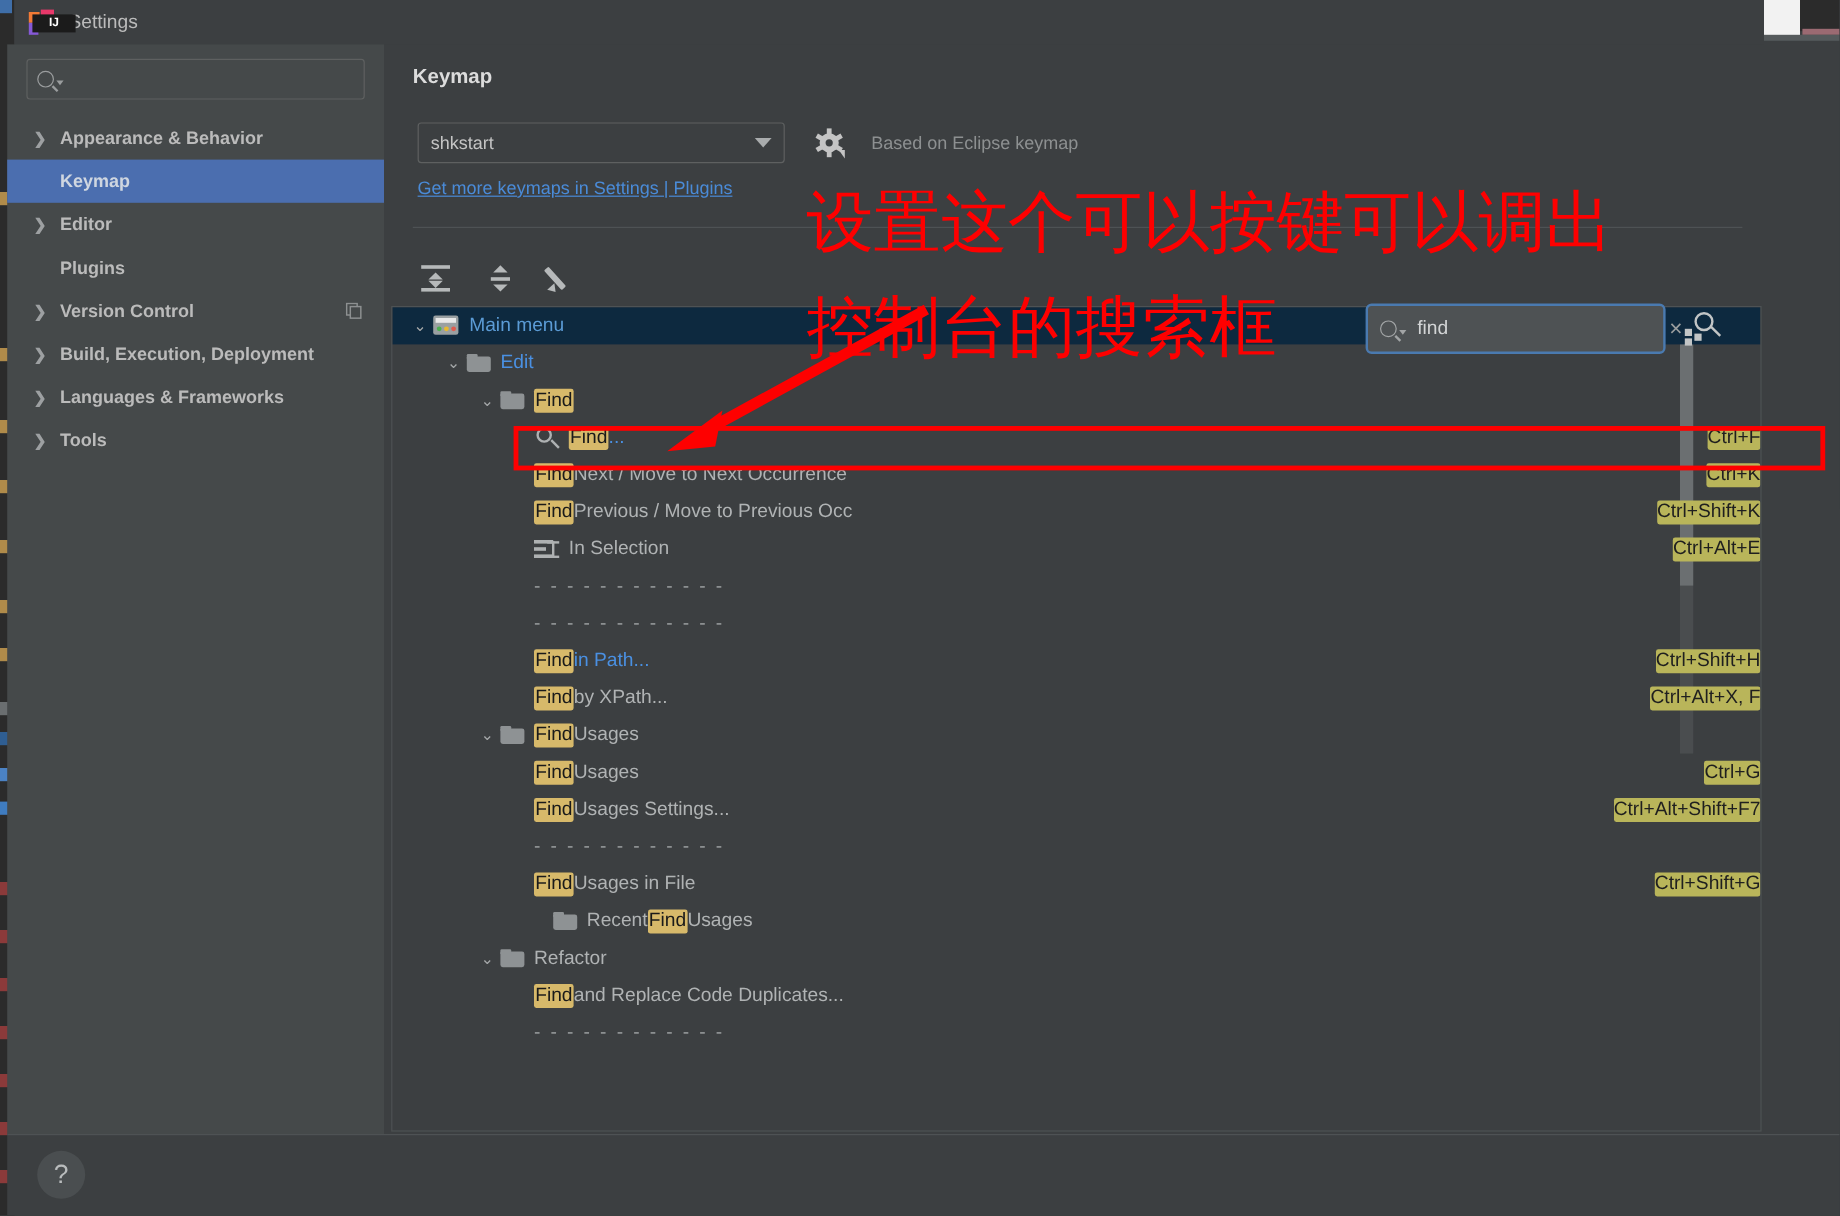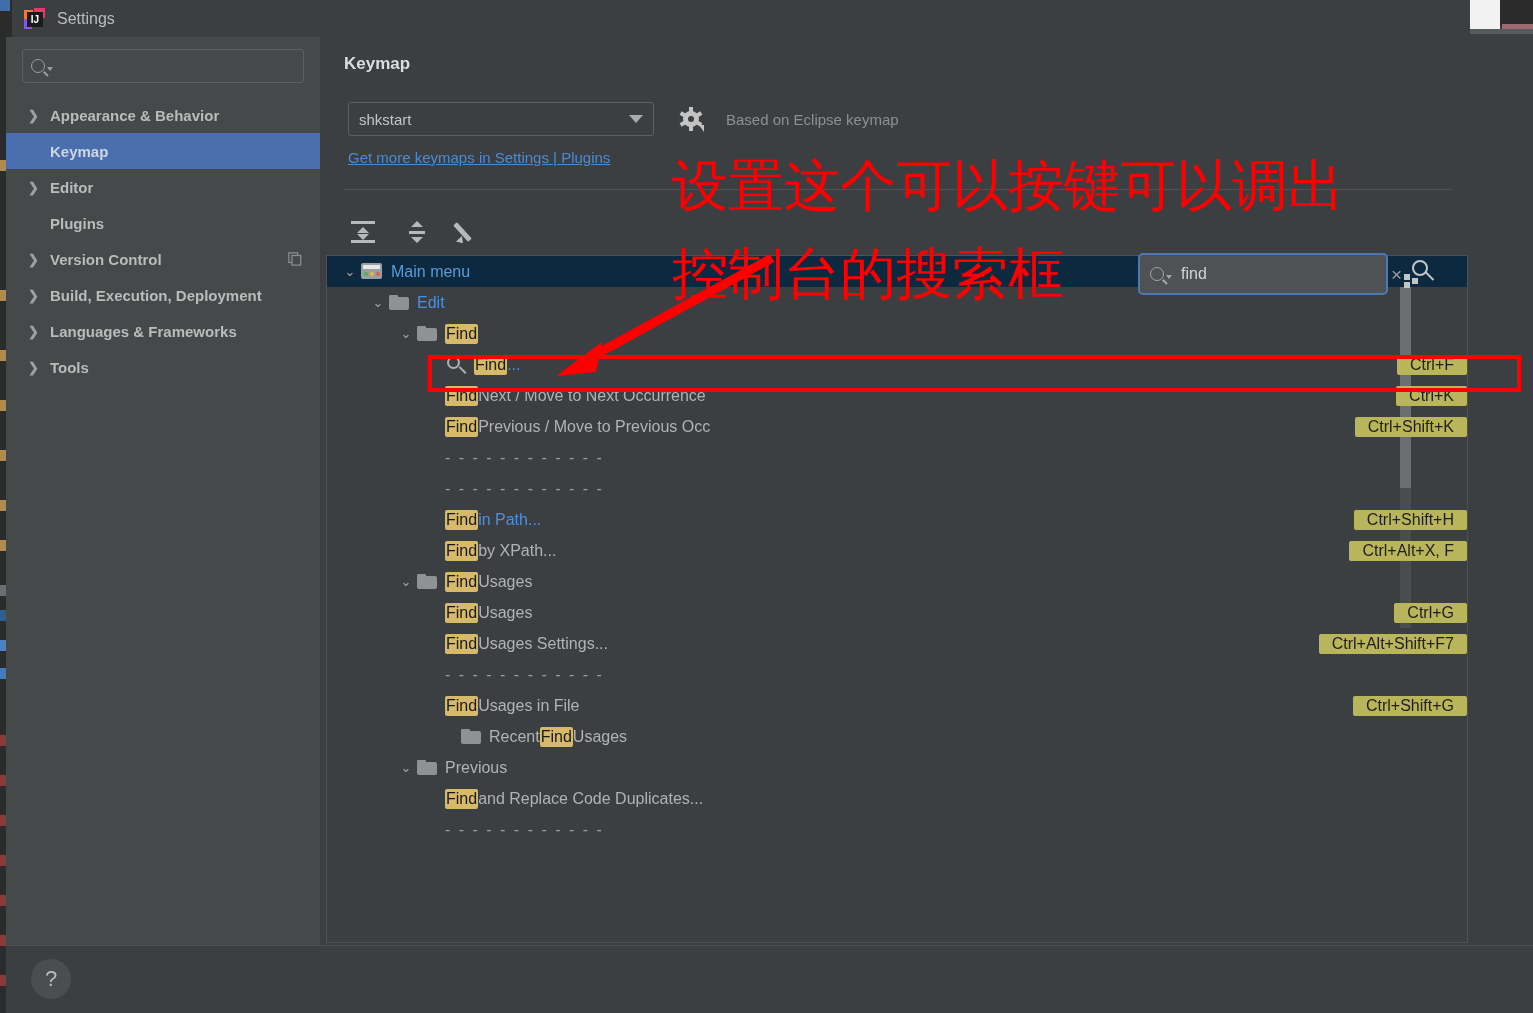--- a/index.html
+++ b/index.html
@@ -22,21 +22,21 @@
   .corner-win .cw-pink { position: absolute; left: 62px; top: 24px; right: 0; height: 5px; background: #9b6a72; }
   .corner-win .cw-sh { position: absolute; left: 28px; top: 29px; right: 0; height: 5px; background: #555a5c; }
 
   
   .titlebar { position: absolute; left: 12px; top: 0; width: 1458px; height: 37px;
     background: #3c3f41; display: flex; align-items: center; padding-left: 12px; }
   .app-icon { width: 21px; height: 21px; position: relative; margin-right: 12px; flex: none; }
   .app-icon .sq1 { position: absolute; left: 0; top: 2px; width: 9px; height: 9px; background: #f27a35; }
   .app-icon .sq2 { position: absolute; left: 10px; top: 0; width: 11px; height: 10px; background: #e8386a; }
   .app-icon .sq3 { position: absolute; left: 0; top: 11px; width: 8px; height: 10px; background: #8659d6; }
-  .app-icon .sq4 { position: absolute; left: 3px; top: 4px; width: 16px; height: 15px; background: #1b1b1b;
+  .app-icon .sq4 { position: absolute; left: 3px; top: 4px; width: 36px; height: 15px; background: #1b1b1b;
     display: flex; align-items: center; justify-content: center; color: #fff; font-size: 10px; font-weight: bold; }
   .title-text { color: #bbbbbb; font-size: 16px; text-align: right; }
 
   
   .sidebar { position: absolute; left: 6px; top: 37px; width: 314px; height: 908px; background: #45494a; }
   .search-wrap { padding: 12px 16px 0 16px; }
   .search-box { height: 34px; background: #45494a; border: 1px solid #5e6060; border-radius: 3px;
     display: flex; align-items: center; padding: 0 8px; }
   .mag { width: 14px; height: 14px; border: 1.6px solid #9a9d9e; border-radius: 50%; position: relative; flex: none; }
   .mag::after { content: ""; position: absolute; right: -5px; bottom: -3px; width: 6px; height: 1.6px;
@@ -154,21 +154,21 @@
   .insel-ico .tv { position: absolute; left: 15px; top: 3px; width: 2px; height: 14px; background: #aeb1b2; }
   .insel-ico .th { position: absolute; left: 11px; width: 10px; height: 2px; background: #aeb1b2; }
   .insel-ico .th1 { top: 3px; } .insel-ico .th2 { top: 15px; }
 
   .hl { background: #d7b96a; color: #1a1a1a; border-radius: 2px; padding: 1px 1px; }
   .tlabel { color: #b0b3b4; font-size: 16px; }
   .tlabel.blue { color: #4a90e2; }
   .tlabel.bluebold { color: #5b9bd5; }
   .dashes { color: #9a9d9e; font-size: 16px; letter-spacing: 2px; }
   .shortcut { position: absolute; right: 0; background: #b9b55a; color: #1f1f1f;
-    font-size: 16px; padding: 1px 13px; border-radius: 2px; white-space: nowrap; }
+    font-size: 16px; padding: 1px 0; border-radius: 2px; white-space: nowrap; }
 
   
   .i0 { padding-left: 12px; } .i1 { padding-left: 40px; } .i2 { padding-left: 68px; }
   .i3 { padding-left: 118px; } .i3f { padding-left: 68px; text-align: center; }
 
   
   .tooltip { position: absolute; left: 813px; top: 419px; width: 720px; height: 42px;
     background: #4e5254; border: 1px solid #5f6365; color: #c6c9ca; font-size: 16px;
     display: flex; align-items: center; padding: 0 14px; z-index: 40; }
 
@@ -367,20 +367,32 @@
         <span class="tlabel"> Next / Move to Next Occurrence</span>
         <span class="shortcut">Ctrl+K</span>
       </div>
 
       <div class="trow i3">
         <span class="hl">Find</span>
         <span class="tlabel"> Previous / Move to Previous Occ</span>
         <span class="shortcut">Ctrl+Shift+K</span>
       </div>
 
+      <div class="trow i3">
+        <span class="insel-ico">
+          <span class="l l1"></span>
+            <span class="l l2"></span>
+            <span class="l l3"></span>
+          <span class="tv"></span>
+            <span class="th th1"></span>
+            <span class="th th2"></span>
+        </span>
+        <span class="tlabel">In Selection</span>
+        <span class="shortcut">Ctrl+Alt+E</span>
+      </div>
 
       <div class="trow i3">
         <span class="dashes">- - - - - - - - - - - -</span>
       </div>
 
 
       <div class="trow i3">
         <span class="dashes">- - - - - - - - - - - -</span>
       </div>
 
@@ -428,21 +440,21 @@
       <div class="trow i3f" style="padding-left:134px;">
         <span class="folder"></span>
         <span class="tlabel">Recent </span>
         <span class="hl">Find</span>
         <span class="tlabel"> Usages</span>
       </div>
 
       <div class="trow i2">
         <span class="tchev">⌄</span>
         <span class="folder"></span>
-        <span class="tlabel">Previous</span>
+        <span class="tlabel">Refactor</span>
       </div>
 
       <div class="trow i3">
         <span class="hl">Find</span>
         <span class="tlabel"> and Replace Code Duplicates...</span>
       </div>
 
       <div class="trow i3">
         <span class="dashes">- - - - - - - - - - - -</span>
       </div>

